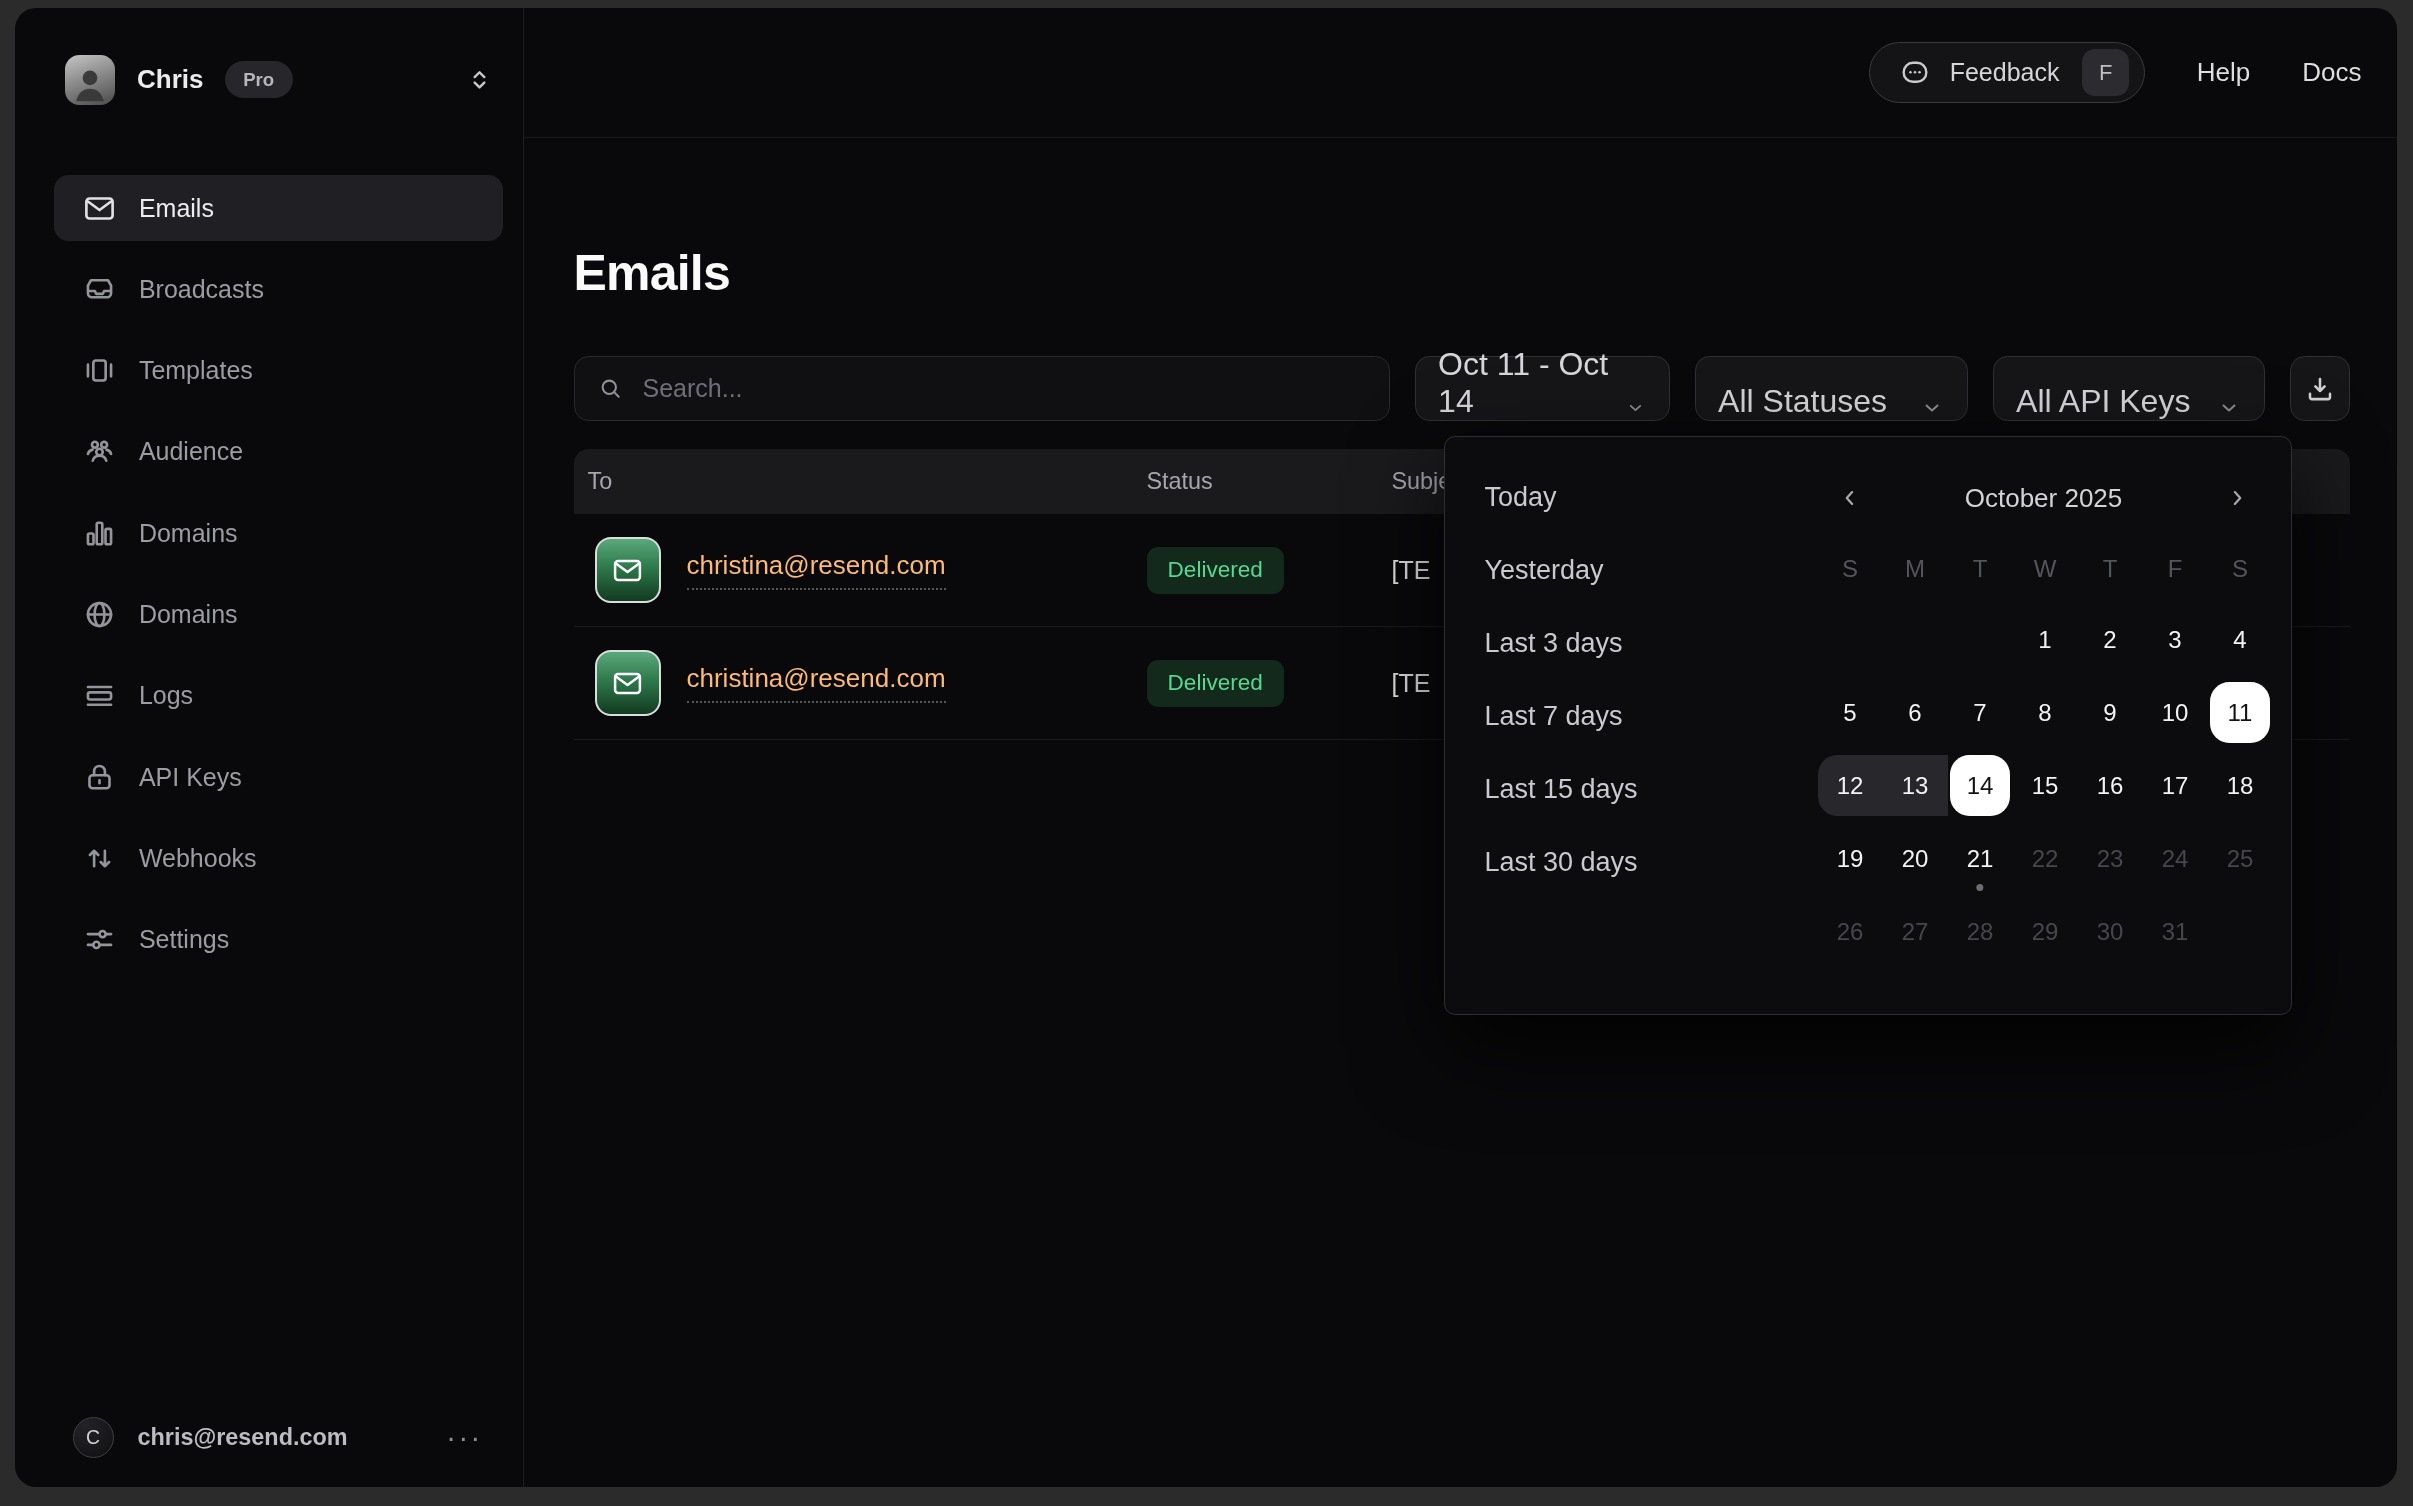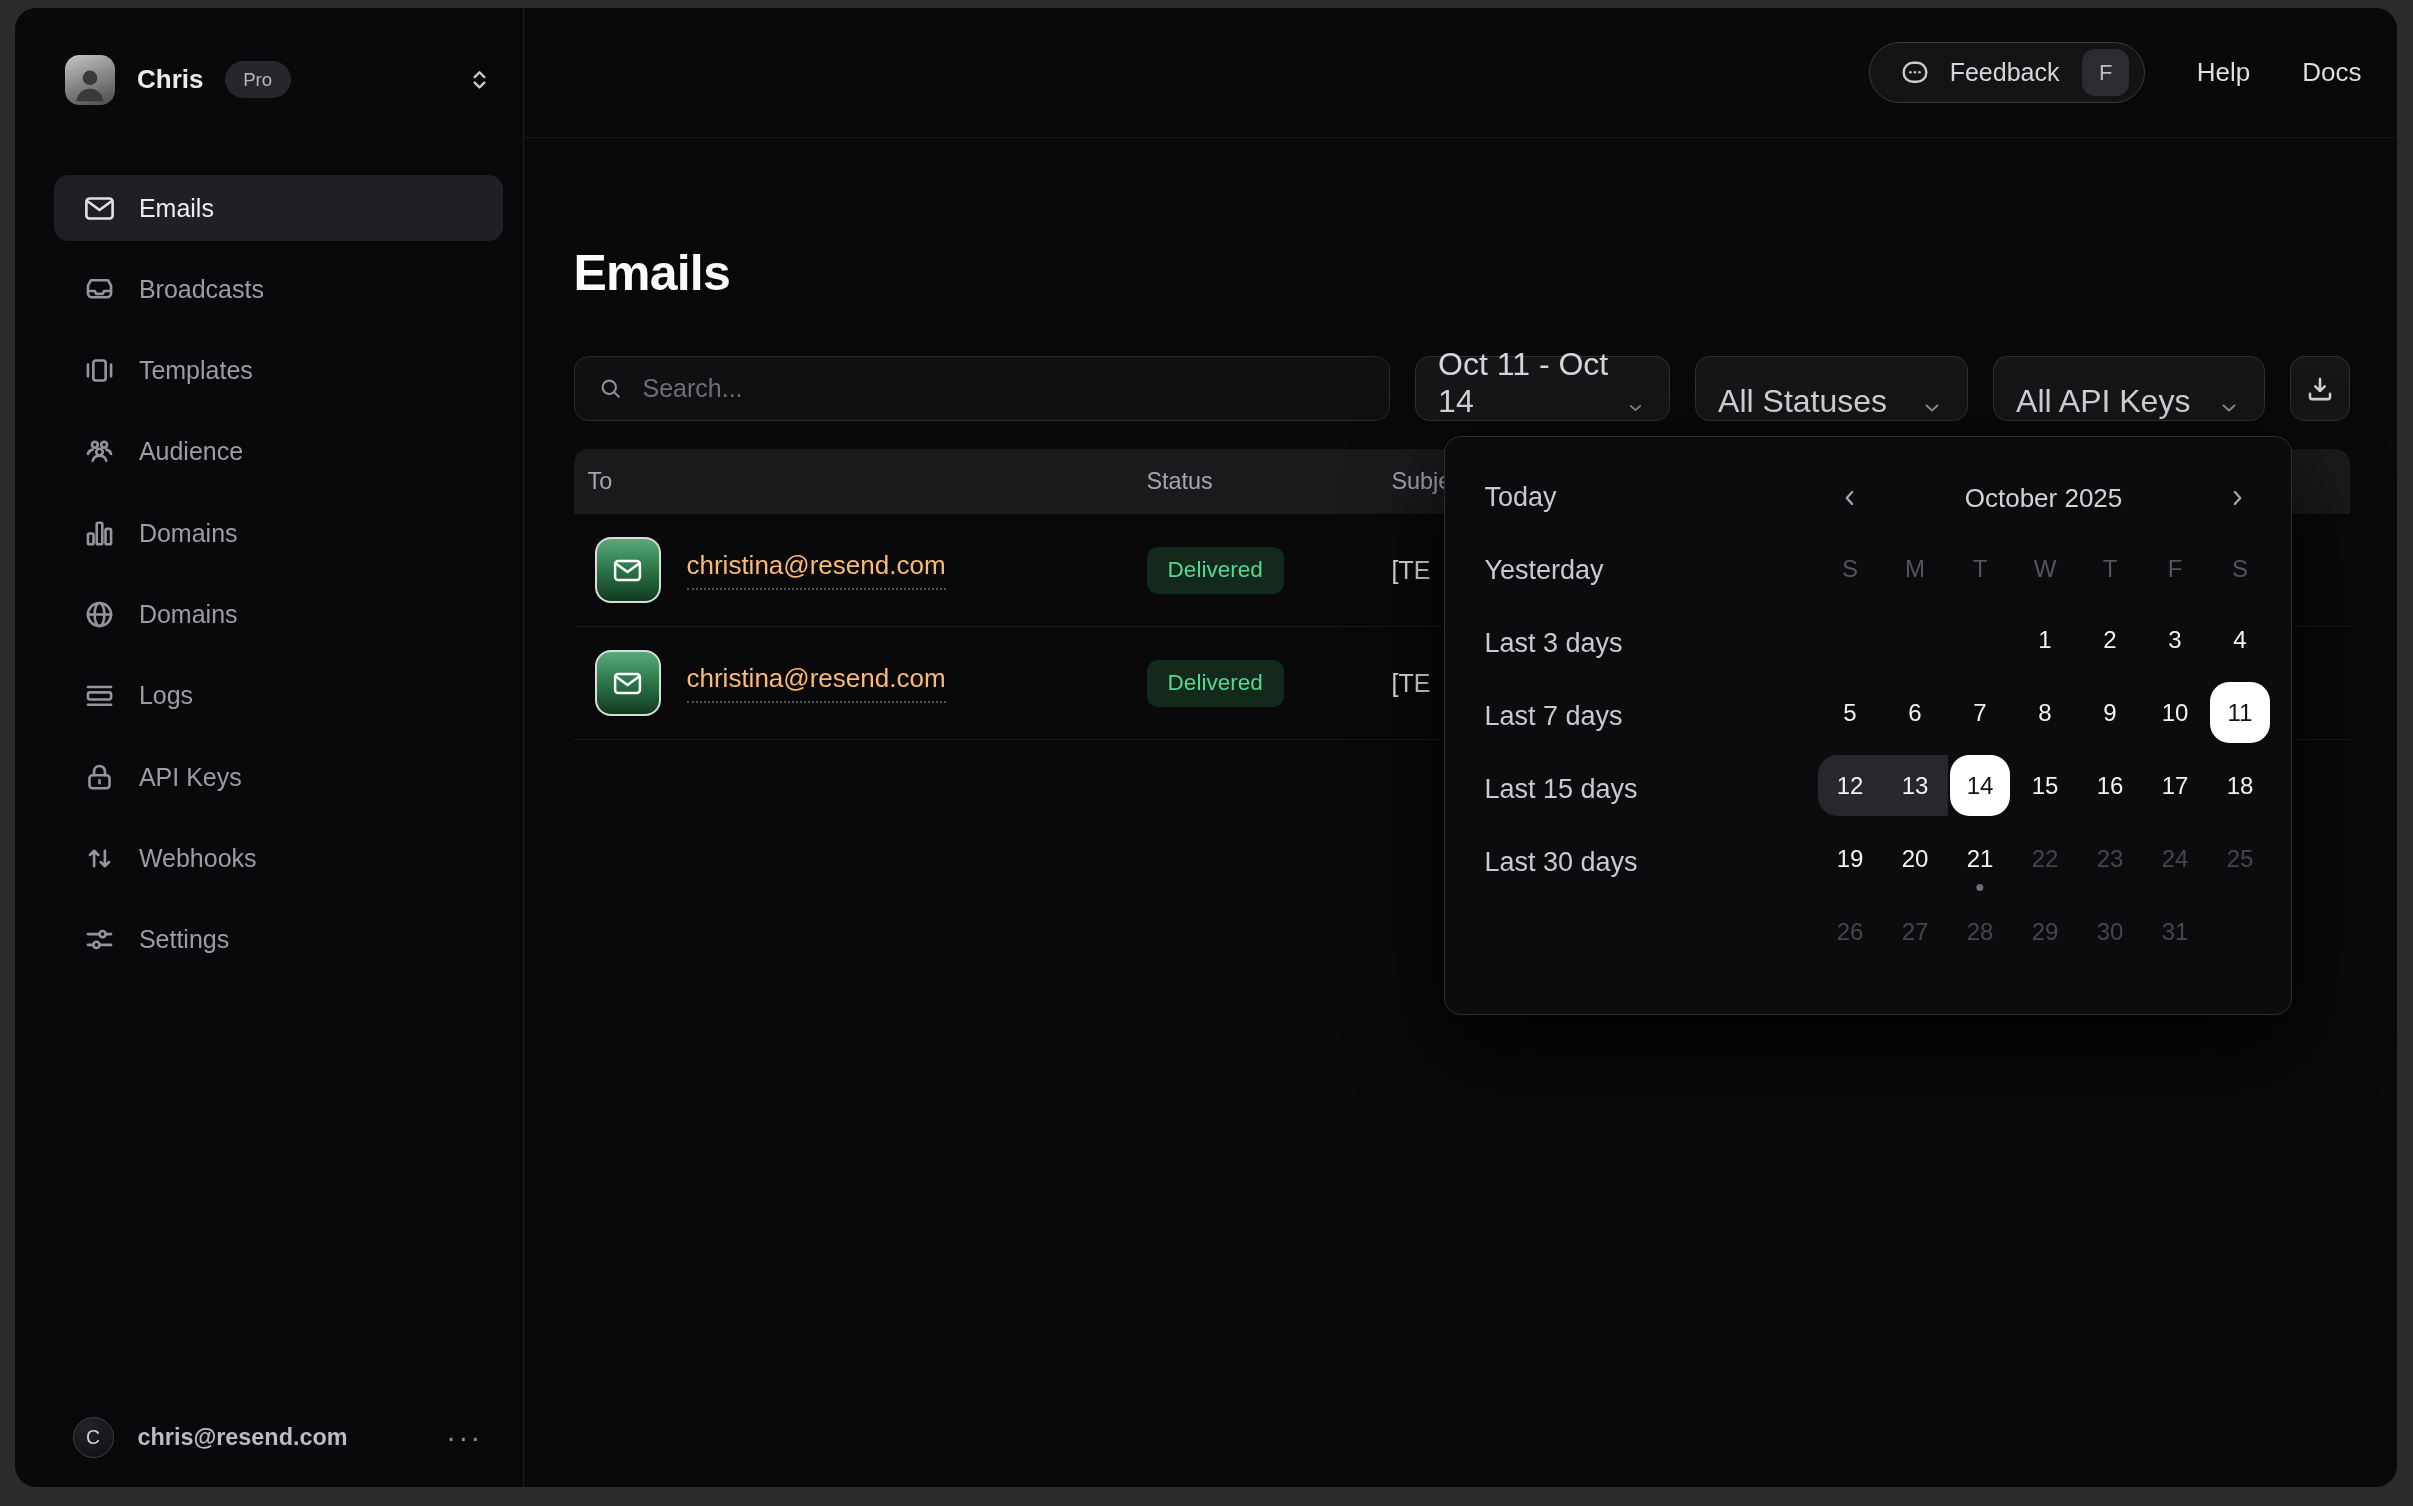--- a/index.html
+++ b/index.html
@@ -12,21 +12,21 @@
     position:absolute;left:14.5px;top:8px;width:2382px;height:1479px;
     background:#09090b;border-radius:21px;overflow:hidden;
   }
   
   .sidebar{position:absolute;left:0;top:0;bottom:0;width:509px;border-right:1.6px solid #1d1d20;box-sizing:border-box}
   .ws{position:absolute;left:50px;top:44px;right:29px;height:55px;display:flex;align-items:center;cursor:pointer}
   .avatar{width:50px;height:50px;border-radius:14.5px;margin-right:22.6px;flex:none;overflow:hidden;
     background:linear-gradient(160deg,#c6c6c6 0%,#8d8d8d 45%,#4a4a4a 100%);display:flex;align-items:flex-end;justify-content:center}
   .avatar svg{width:44px;height:44px}
   .ws-name{font-size:26px;font-weight:700;color:#ececee}
-  .plan{margin-left:21px;background:#27272b;color:#b6b6bc;font-size:18.6px;font-weight:400;padding:7.3px 18.6px;border-radius:19.4px}
+  .plan{margin-left:21px;background:#27272b;color:#b6b6bc;font-size:18.6px;font-weight:700;padding:7.3px 18.6px;border-radius:19.4px}
   .switch-icon{margin-left:auto;color:#c6c6cc;width:29px;height:29px}
   .nav{position:absolute;left:39px;right:19.4px;top:167px}
   .nav-item{height:66px;display:flex;align-items:center;padding-left:27.4px;border-radius:14.5px;margin-bottom:15.3px;
     color:#9c9ca3;font-size:25px;cursor:pointer}
   .nav-item.active{background:#202024;color:#ededf0}
   .nav-icon{width:37px;height:37px;margin-right:21px;display:flex;opacity:.95}
   .nav-icon svg,.switch-icon svg{width:100%;height:100%}
   .account{position:absolute;left:0;right:0;bottom:11.3px;height:77px;display:flex;align-items:center;
     padding:0 40px 0 58px;box-sizing:border-box;cursor:pointer}
   .acct-avatar{width:39px;height:39px;border-radius:50%;border:1.6px solid #3f3f44;color:#cfcfd4;font-size:19.4px;
@@ -71,21 +71,21 @@
   .mail-tile{width:66px;height:66px;border-radius:16px;flex:none;box-sizing:border-box;
     background:linear-gradient(180deg,#5ba87c 0%,#2e7a4c 45%,#123a20 100%);
     border:2.4px solid #d9ded9;display:flex;align-items:center;justify-content:center;color:#fff}
   .mail-tile svg{width:35px;height:35px}
   .to-email{font-size:26px;color:#fdba74;padding-bottom:7.3px;border-bottom:2.4px dotted #55555c}
   .badge{display:inline-flex;align-items:center;height:47px;padding:0 21px;border-radius:11.3px;
     background:#12291b;color:#57d88f;font-size:22.6px}
   .subject{font-size:25px;color:#e2e2e6;white-space:nowrap;overflow:hidden}
   
   .popover{position:absolute;left:920px;top:428px;width:848px;height:579px;background:#0c0c0e;
-    border:1.6px solid #2e2e33;border-radius:17px;box-shadow:0 32px 89px rgba(0,0,0,.8);z-index:5;box-sizing:border-box}
+    border:1.6px solid #2e2e33;border-radius:11px;box-shadow:0 32px 89px rgba(0,0,0,.8);z-index:5;box-sizing:border-box}
   .presets{position:absolute;left:24px;top:24px;width:307px}
   .preset{height:73px;display:flex;align-items:center;font-size:27px;color:#c9c9cf;cursor:pointer;padding-left:16px;border-radius:11.3px}
   .cal{position:absolute;left:373px;top:24px;width:452px}
   .cal-head{height:74px;display:flex;align-items:center}
   .cal-nav{width:65px;height:65px;display:flex;align-items:center;justify-content:center;color:#a9a9af;cursor:pointer}
   .cal-nav svg{width:26px;height:26px}
   .cal-month{flex:1;text-align:center;font-size:26px;color:#d2d2d7}
   .weekdays{display:grid;grid-template-columns:repeat(7,65px);height:68px}
   .wd{display:flex;align-items:center;justify-content:center;font-size:24px;color:#54545b}
   .days{display:grid;grid-template-columns:repeat(7,65px);grid-auto-rows:73px}

